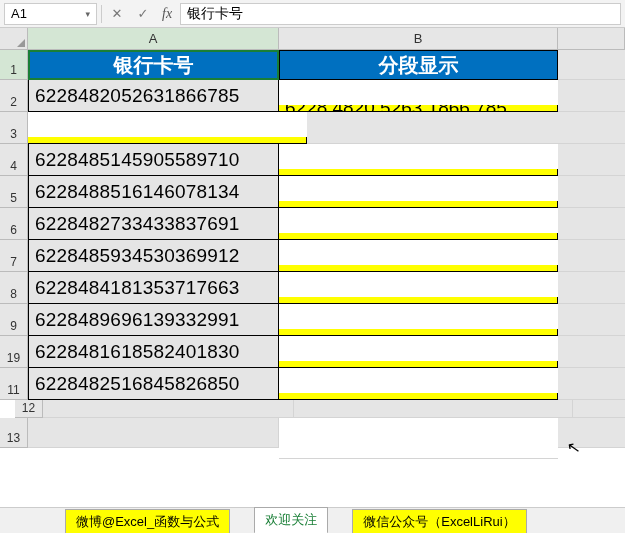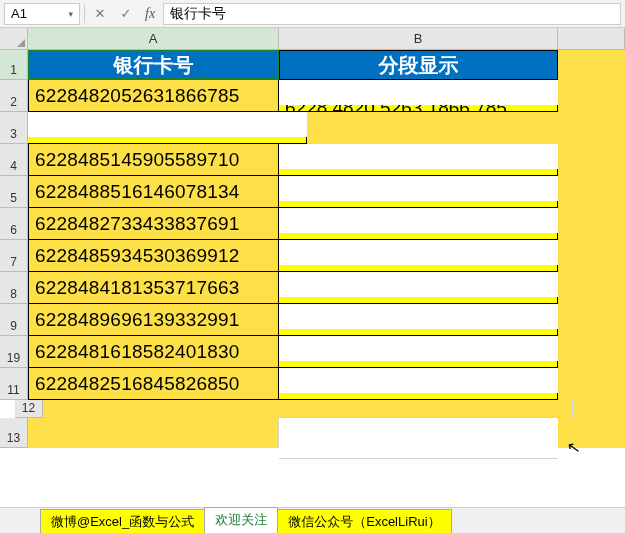--- a/index.html
+++ b/index.html
@@ -15,21 +15,21 @@
   .fbar {
     display: flex;
     align-items: center;
     height: 28px;
     border-bottom: 1px solid #ccc;
     background: #f3f3f3;
     padding: 2px 4px;
     gap: 4px;
   }
   .name-box {
-    width: 76px;
+    width: 93px;
     height: 22px;
     background: #fff;
     border: 1px solid #ccc;
     display: flex;
     align-items: center;
     padding: 0 6px;
     font-size: 13px;
     position: relative;
   }
   .name-box .dd {
@@ -134,21 +134,21 @@
     padding-bottom: 2px;
   }
   .row-h.active { background: #d4e6d4; }
   .cell {
     border-right: 1px solid #d4d4d4;
     border-bottom: 1px solid #d4d4d4;
     padding: 0 6px;
     display: flex;
     align-items: center;
     font-size: 18px;
-    background: #fde047;
+    background: #e5e5e5;
     overflow: hidden;
     white-space: nowrap;
   }
   .cell.rest { flex: 1; border-right: none; }
   .hdr-cell {
     background: #0070c0;
     color: #fff;
     font-weight: bold;
     font-size: 20px;
     justify-content: center;
@@ -194,20 +194,21 @@
   }
   .tab {
     padding: 3px 10px;
     font-size: 13px;
     border: 1px solid #aaa;
     border-bottom: none;
     margin-right: -1px;
     background: #ffff00;
     position: relative;
     top: 1px;
+    margin-left: 25px;
   }
   .tab.active {
     background: #fff;
     color: #1a7f37;
     border-bottom: 2px solid #fff;
     z-index: 2;
   }
   .cursor-arrow {
     position: absolute;
     right: 45px;

